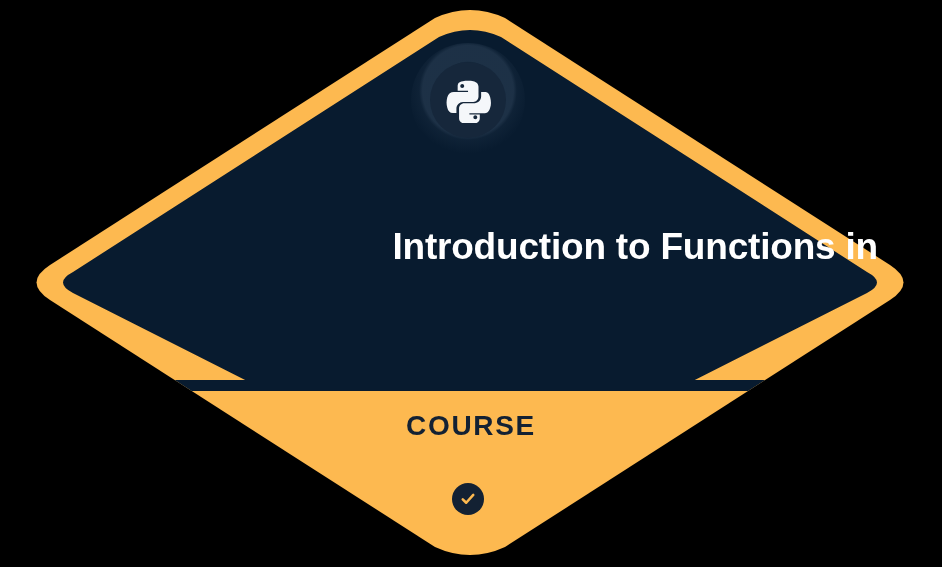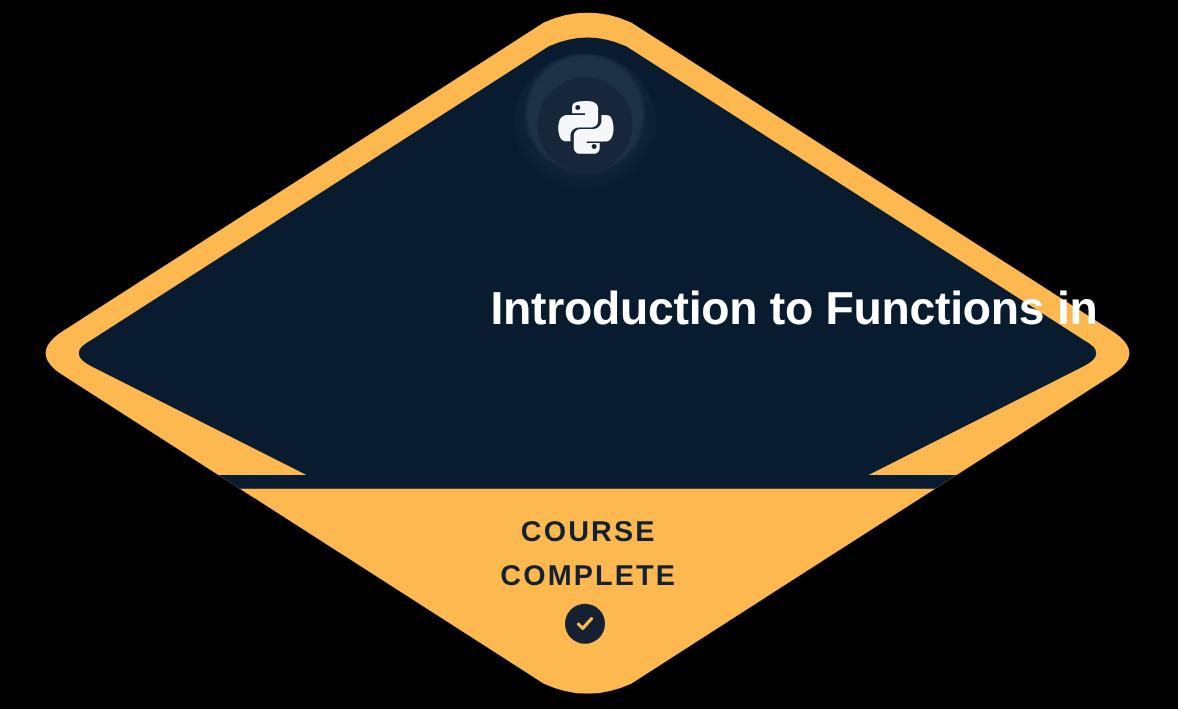--- a/index.html
+++ b/index.html
@@ -98,21 +98,21 @@
     position: absolute;
     left: 0;
     top: 408px;
     width: 942px;
     text-align: center;
   }
   .status-line {
     display: block;
     color: #132133;
     font-family: "Liberation Sans", sans-serif;
-    font-size: 23px;
+    font-size: 28px;
     font-weight: bold;
     letter-spacing: 1.7px;
     line-height: 35px;
     text-transform: uppercase;
   }
 
   .check-badge {
     position: absolute;
     left: 452px;
     top: 483px;
@@ -184,21 +184,20 @@
       </svg>
     </div>
   </div>
 
   <div class="title-block">
     <h1 class="course-title"><span>Introduction to Functions in</span><br></h1>
   </div>
 
   <div class="status-block">
     <span class="status-line">COURSE</span>
-    <span class="status-line">COMPLETE</span>
   </div>
 
   <div class="check-badge">
     <svg class="check-svg" viewBox="0 0 24 24">
       <path d="M5 12.4 L9.6 17 L19 6.6" fill="none" stroke="#fdb950" stroke-width="3.4" stroke-linecap="round" stroke-linejoin="round"></path>
     </svg>
   </div>
 
 </div>
 

